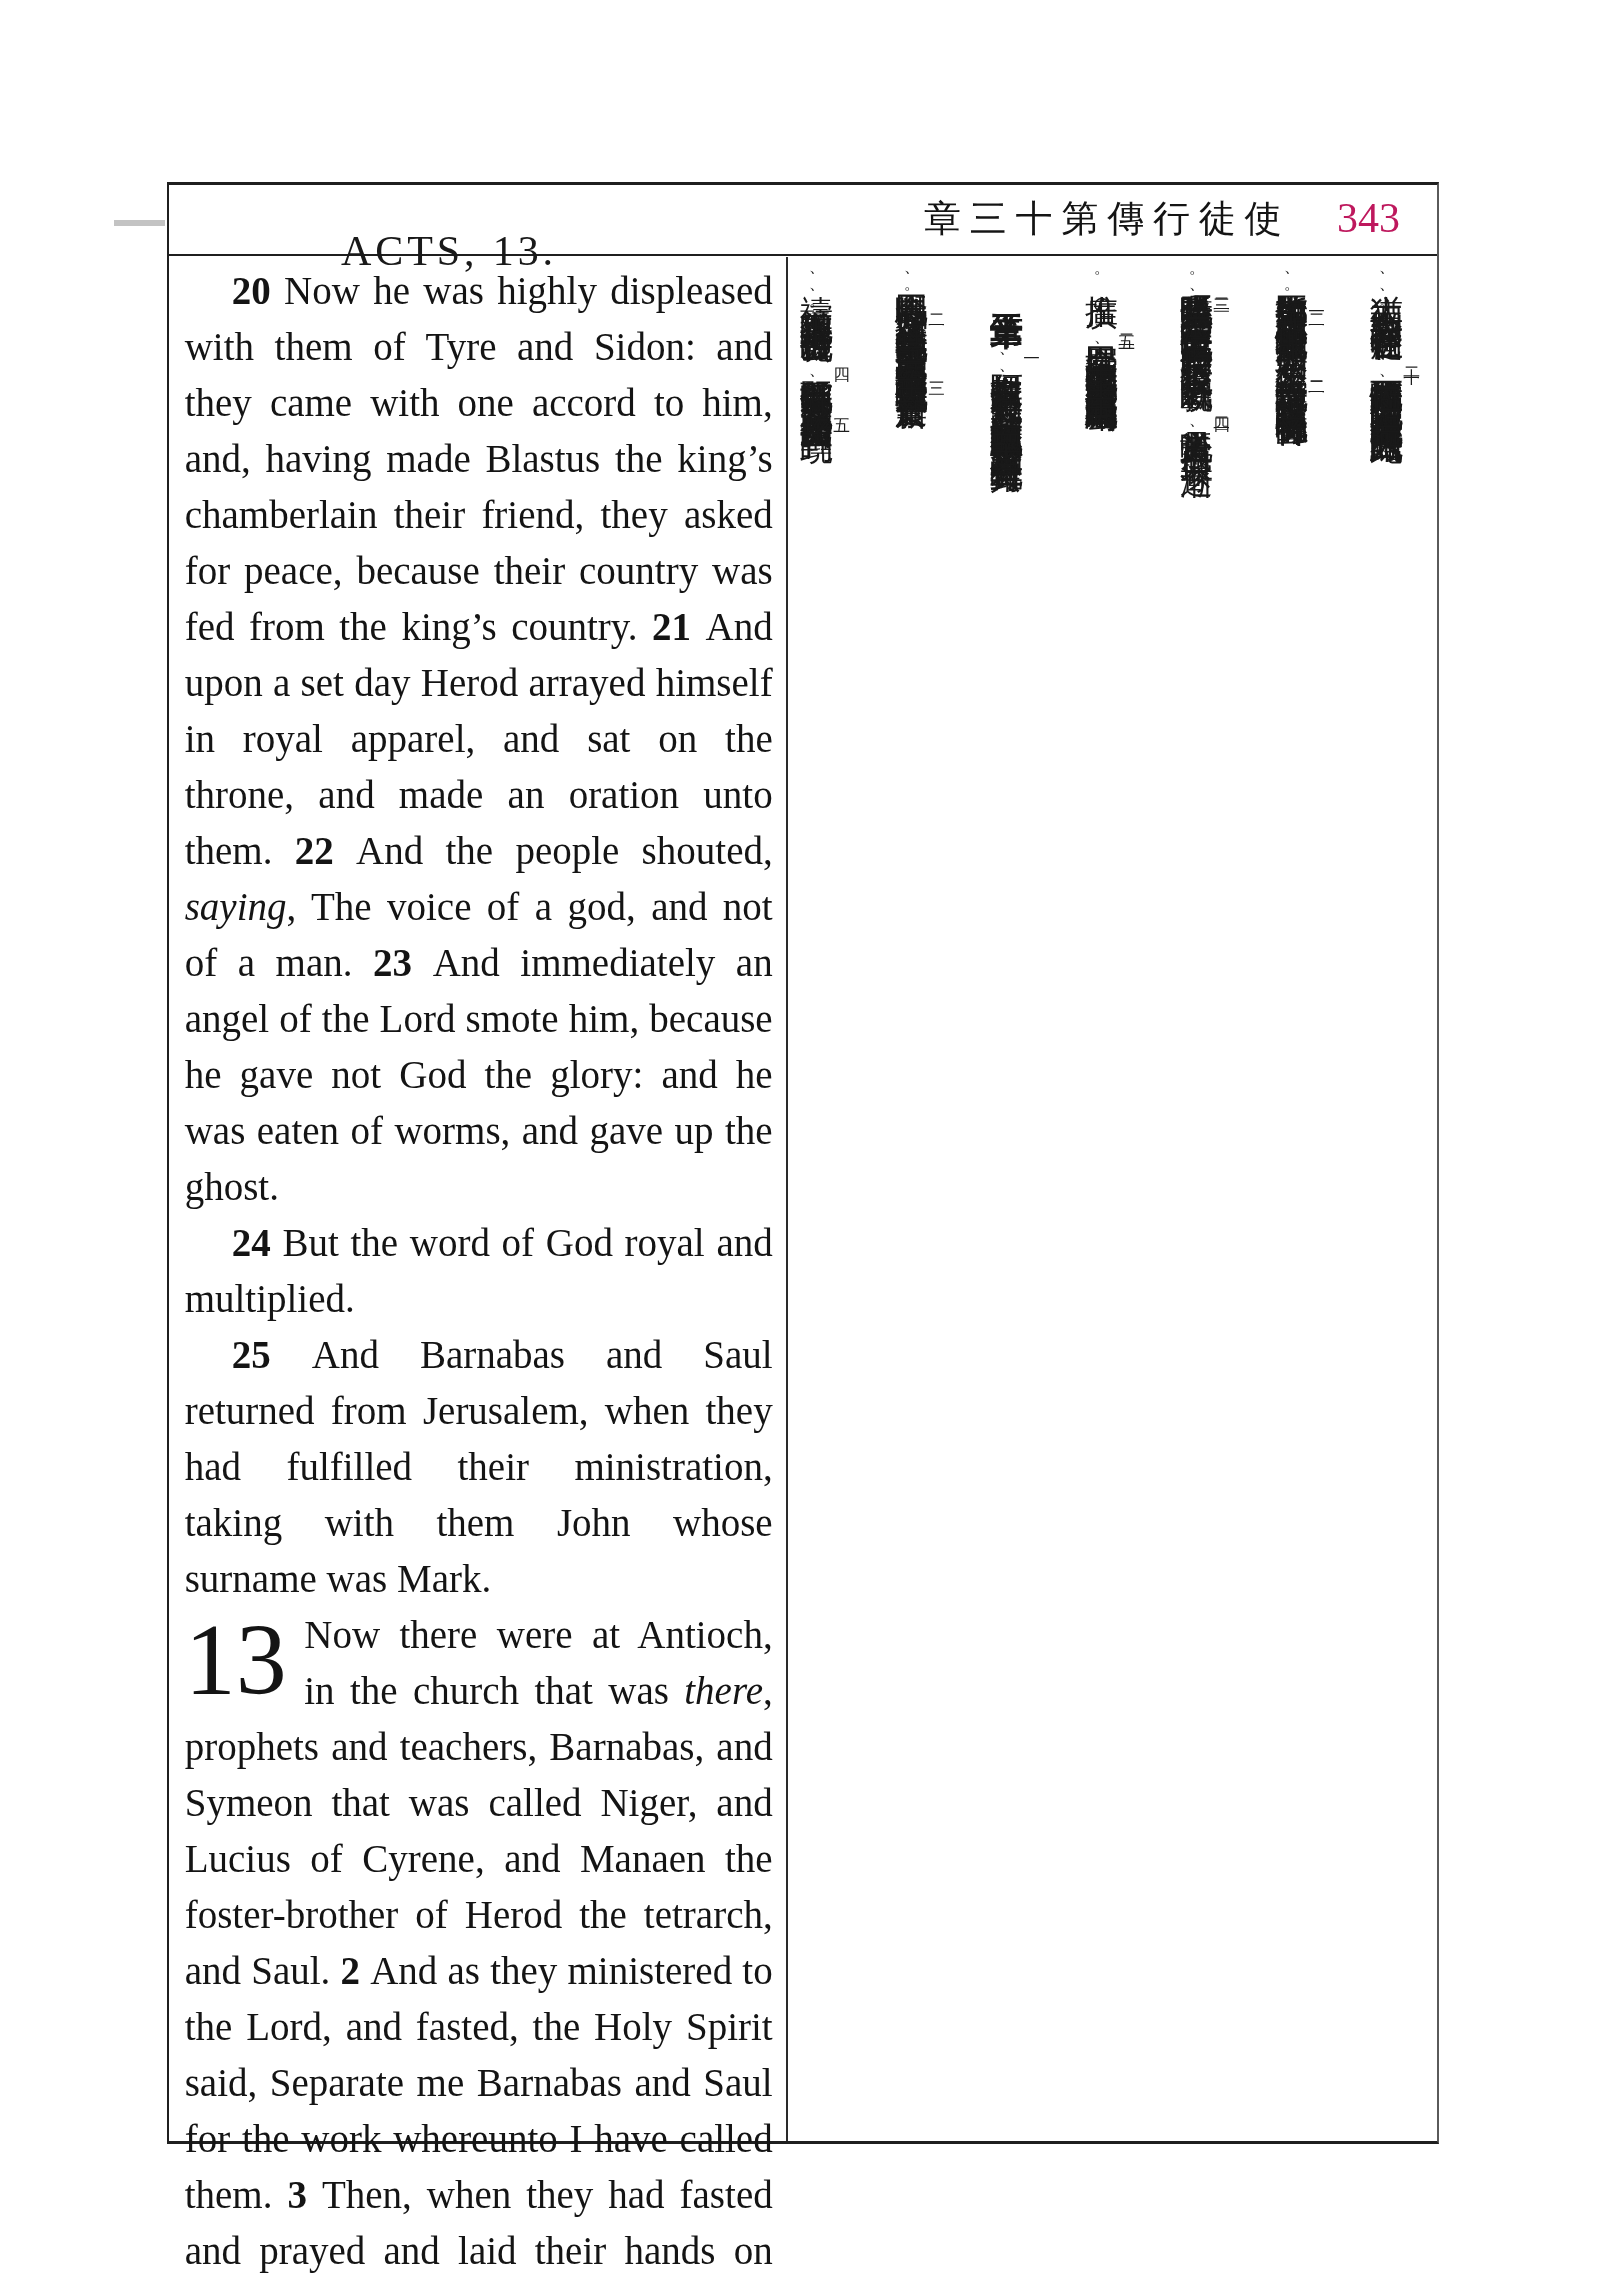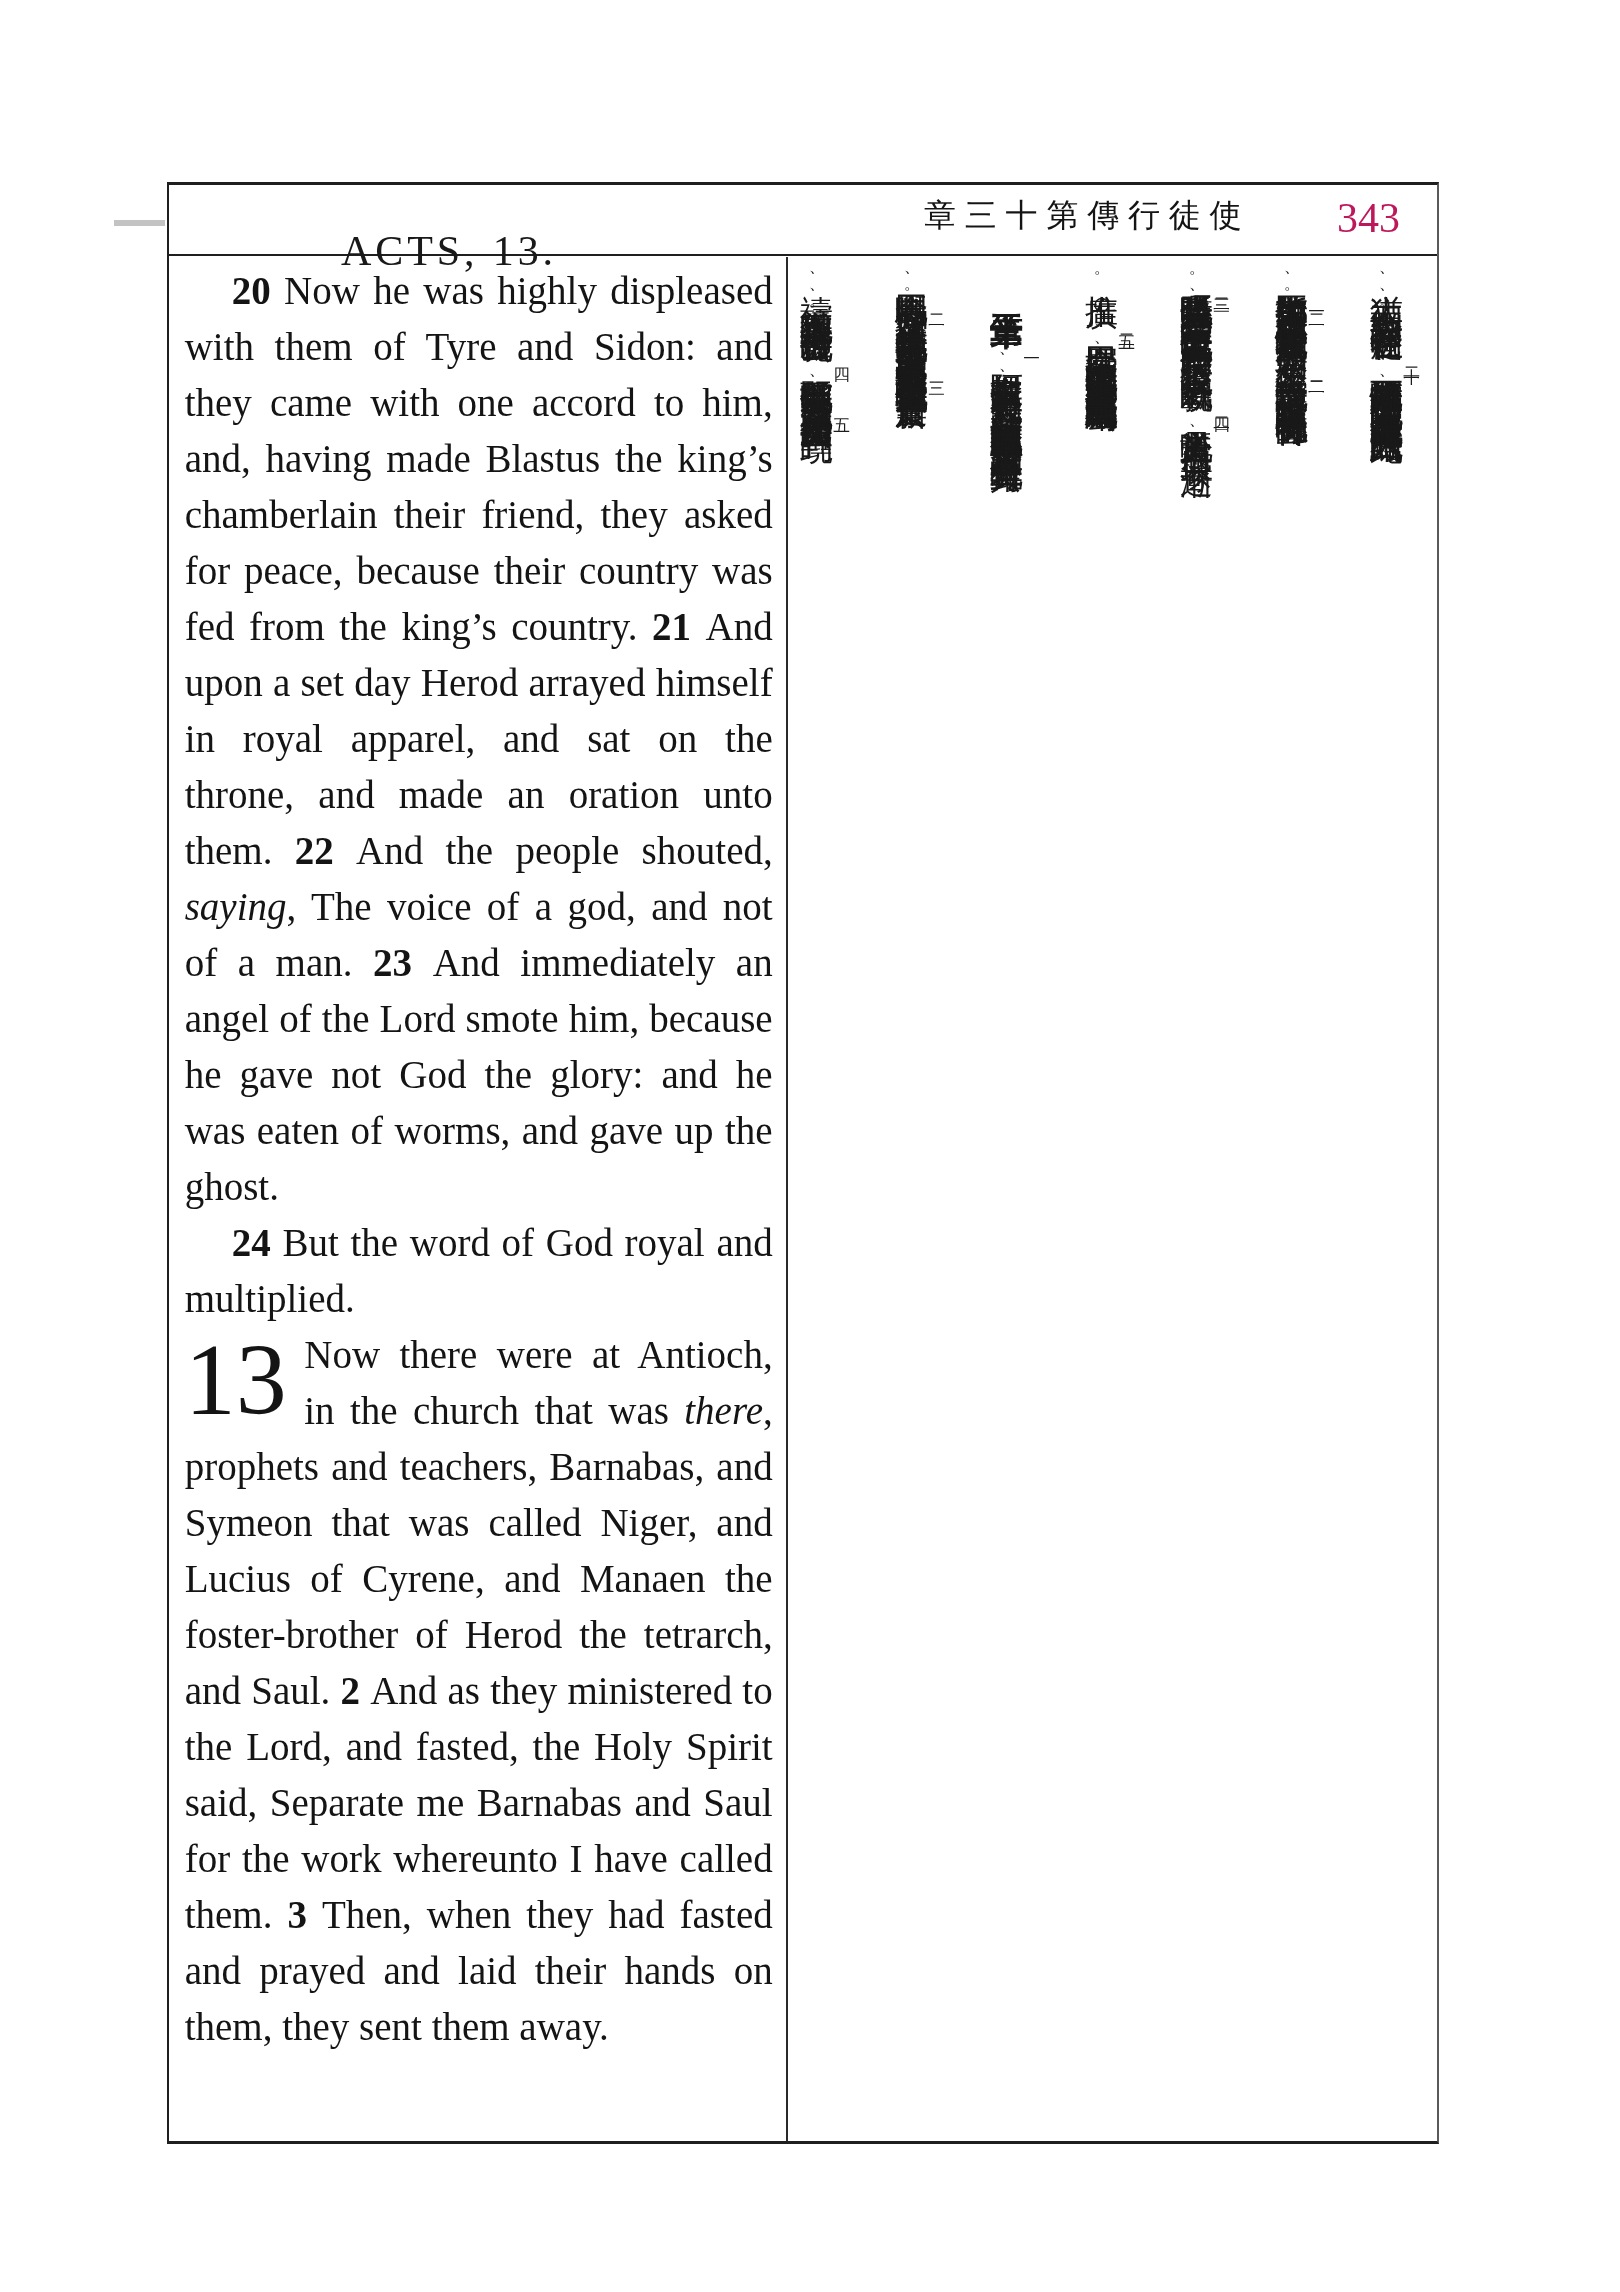--- a/index.html
+++ b/index.html
@@ -25,21 +25,21 @@
   .running-head{
     position:absolute;left:0;top:0;width:100%;height:69px;
     border-bottom:2.9px solid #1f1f1f;
   }
   .hdr-en{
     position:absolute;left:172px;top:9.8px;
     font-size:42px;letter-spacing:3.9px;color:#191919;margin-top:32px;
   }
   .hdr-zh{
     position:absolute;left:755px;top:8.8px;
-    font-size:32px;letter-spacing:8.8px;color:#141414;
+    font-size:37px;letter-spacing:8.8px;color:#141414;
   }
   .hdr-page{
     position:absolute;right:37px;top:8.8px;
     font-size:42px;color:#be185d;
   }
 
   
   .col-divider{
     position:absolute;left:617px;top:72px;bottom:0;width:2px;background:#2a2a2a;
   }
@@ -95,20 +95,21 @@
     <span class="hdr-en">ACTS, 13.</span>
     <span class="hdr-zh">章三十第傳行徒使</span>
     <span class="hdr-page">343</span>
   </div>
 
   <div class="col-divider"></div>
 
   <div class="en-col" id="en-col">
       <p class="ind"><span class="vnum">20 </span><span>Now he was highly displeased with them of Tyre and Sidon: and they came with one accord to him, and, having made Blastus the king’s chamberlain their friend, they asked for peace, because their country was fed from the king’s country. </span><span class="vnum">21 </span><span>And upon a set day Herod arrayed himself in royal apparel, and sat on the throne, and made an oration unto them. </span><span class="vnum">22 </span><span>And the people shouted, </span><span class="ital">saying</span><span>, The voice of a god, and not of a man. </span><span class="vnum">23 </span><span>And immediately an angel of the Lord smote him, because he gave not God the glory: and he was eaten of worms, and gave up the ghost.</span></p>
       <p class="ind"><span class="vnum">24 </span><span>But the word of God royal and multiplied.</span></p>
+      <p class="ind"><span class="vnum">25 </span><span>And Barnabas and Saul returned from Jerusalem, when they had fulfilled their ministration, taking with them John whose surname was Mark.</span></p>
       <p><span class="dropcap">13</span><span>Now there were at Antioch, in the church that was </span><span class="ital">there</span><span>, prophets and teachers, Barnabas, and Symeon that was called Niger, and Lucius of Cyrene, and Manaen the foster-brother of Herod the tetrarch, and Saul. </span><span class="vnum">2 </span><span>And as they ministered to the Lord, and fasted, the Holy Spirit said, Separate me Barnabas and Saul for the work whereunto I have called them. </span><span class="vnum">3 </span><span>Then, when they had fasted and prayed and laid their hands on them, they sent them away.</span></p>
     </div>
 
   <div class="zh-area" id="zh-area">
       <div class="zh-col"><span class="pn">猶太</span><span class="punc">、</span><span>去</span><span class="pn">該撒利亞</span><span class="punc">、</span><span>在個處住吓</span><span class="punc">。</span><span>○</span><span class="vno">二十</span><span class="pn">希律</span><span>王好惱</span><span class="pn">推羅</span><span class="pn">西頓</span><span>嘅人</span><span class="punc">、</span><span>但佢哋個一帶嘅地方</span><span class="punc">、</span><span>係倚賴王嘅地方得糧</span><span class="punc">、</span><span>因此結好王嘅</span></div>
       <div class="zh-col"><span>內大臣</span><span class="pn">伯拉斯都</span><span class="punc">、</span><span>就一心向王求和</span><span class="punc">。</span><span class="vno">二一</span><span class="pn">希律</span><span>在所定嘅日期</span><span class="punc">、</span><span>着起朝服</span><span class="punc">、</span><span>坐上公座</span><span class="punc">、</span><span>對佢哋演講</span><span class="punc">。</span><span class="vno">二二</span><span>百姓大聲叫話</span><span class="punc">、</span><span>呢的係神嘅聲音</span><span class="punc">、</span></div>
       <div class="zh-col"><span>唔係人嘅聲音呀</span><span class="punc">。</span><span class="vno">二三</span><span class="pn">希律</span><span>唔歸榮上帝</span><span class="punc">、</span><span>所以主嘅使者一位</span><span class="punc">、</span><span>卽時攻擊佢</span><span class="punc">、</span><span>佢被蟲咬</span><span class="punc">、</span><span>氣就斷曉</span><span class="punc">。</span><span>○</span><span class="vno">二四</span><span>於是上帝嘅道</span><span class="punc">、</span><span>日日興盛</span><span class="punc">、</span><span>逐漸</span></div>
       <div class="zh-col"><span>推廣</span><span class="punc">。</span><span>○</span><span class="vno">二五</span><span class="pn">巴拿巴</span><span>共</span><span class="pn">掃羅</span><span class="punc">、</span><span>辦妥個的賙濟嘅事</span><span class="punc">、</span><span>就從</span><span class="pn">耶路撒冷</span><span>番去</span><span class="punc">、</span><span>又帶埋稱爲</span><span class="pn">馬可</span><span>嘅</span><span class="pn">約翰</span><span>同去</span><span class="punc">。</span></div>
       <div class="zh-col"><span class="chap">第十三章</span><span class="vno">一</span><span>在</span><span class="pn">安提阿</span><span>教會中</span><span class="punc">、</span><span>有幾位先知</span><span class="punc">、</span><span>共教師</span><span class="punc">、</span><span>卽係</span><span class="pn">巴拿巴</span><span>及稱爲</span><span class="pn">尼結</span><span>嘅</span><span class="pn">西面</span><span class="punc">、</span><span>又</span><span class="pn">古利奈</span><span>人</span><span class="pn">路求</span><span class="punc">、</span><span>共分封嘅王</span><span class="pn">希律</span></div>
       <div class="zh-col"><span>同養嘅</span><span class="pn">馬念</span><span class="punc">、</span><span>與及</span><span class="pn">掃羅</span><span class="punc">。</span><span class="vno">二</span><span>佢哋奉事主禁食之時</span><span class="punc">、</span><span>聖靈話</span><span class="punc">、</span><span>要爲我分派</span><span class="pn">巴拿巴</span><span>共</span><span class="pn">掃羅</span><span class="punc">、</span><span>去做我所召名佢哋做嘅工夫</span><span class="punc">。</span><span class="vno">三</span><span>於是禁食新</span></div>

